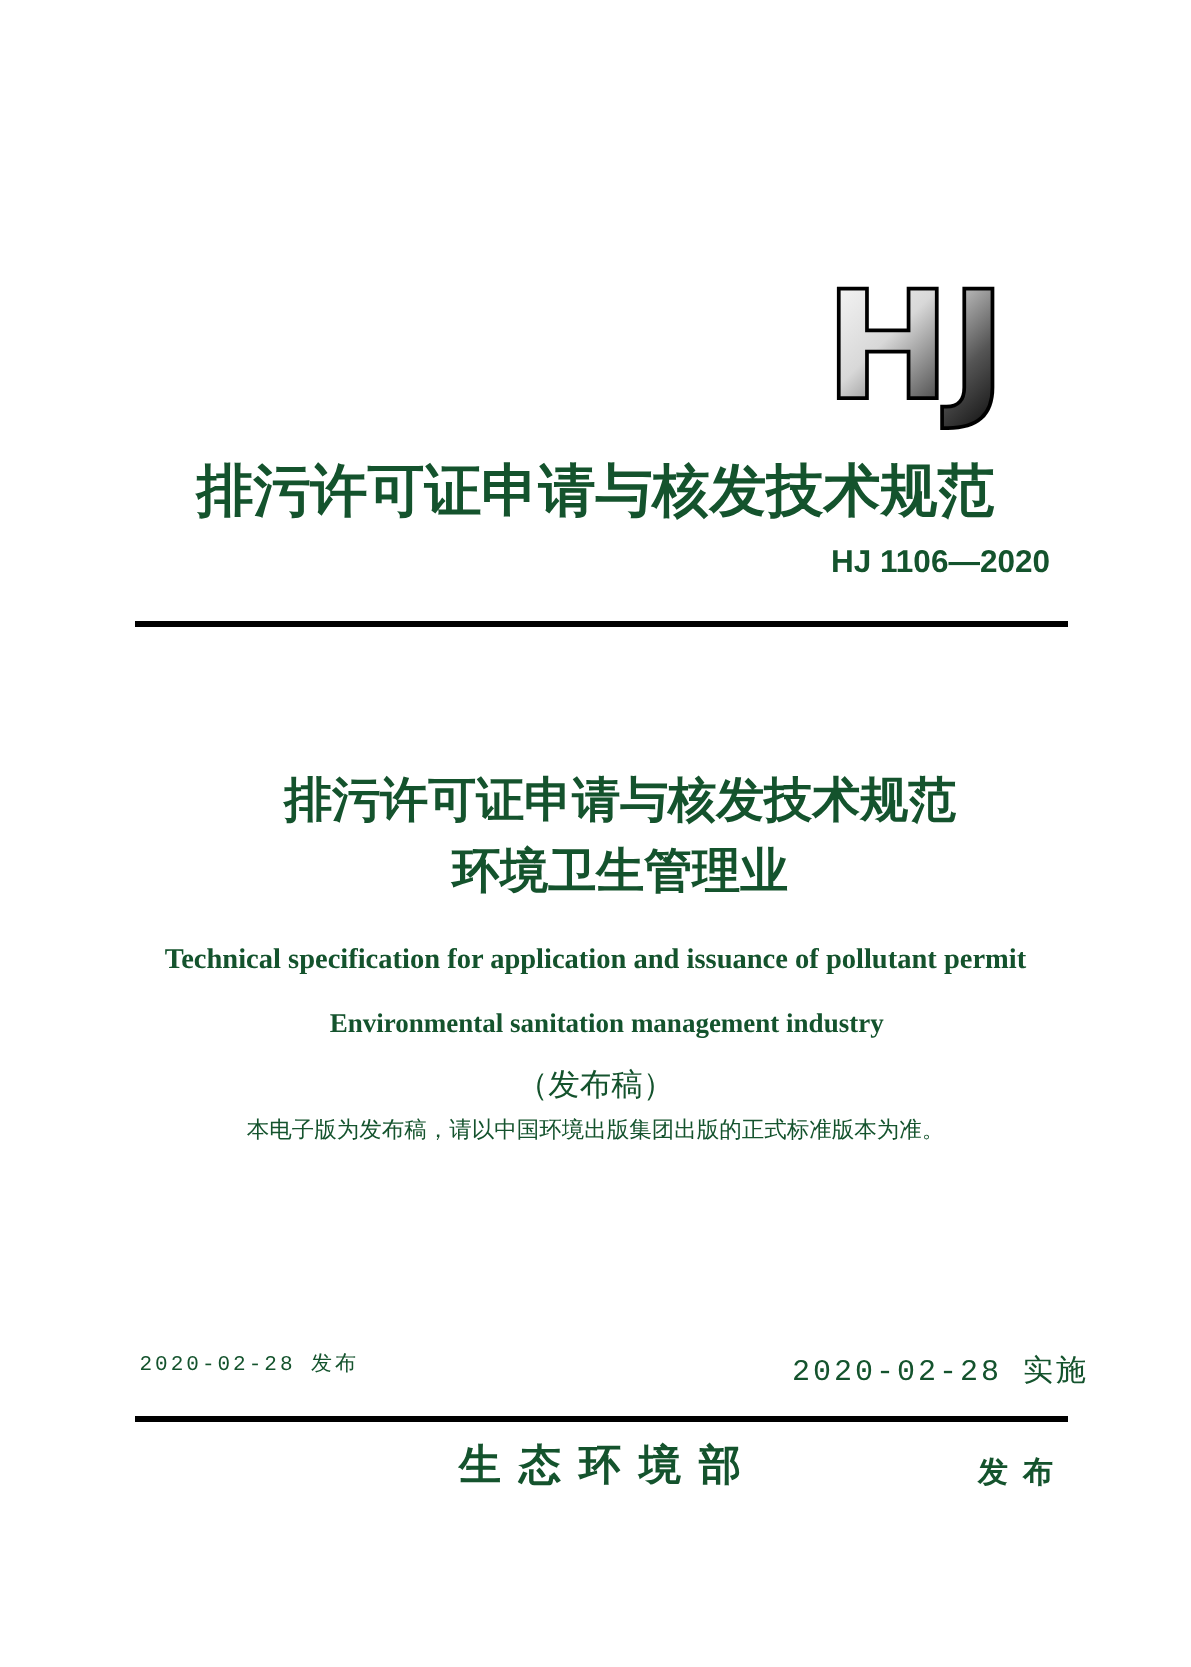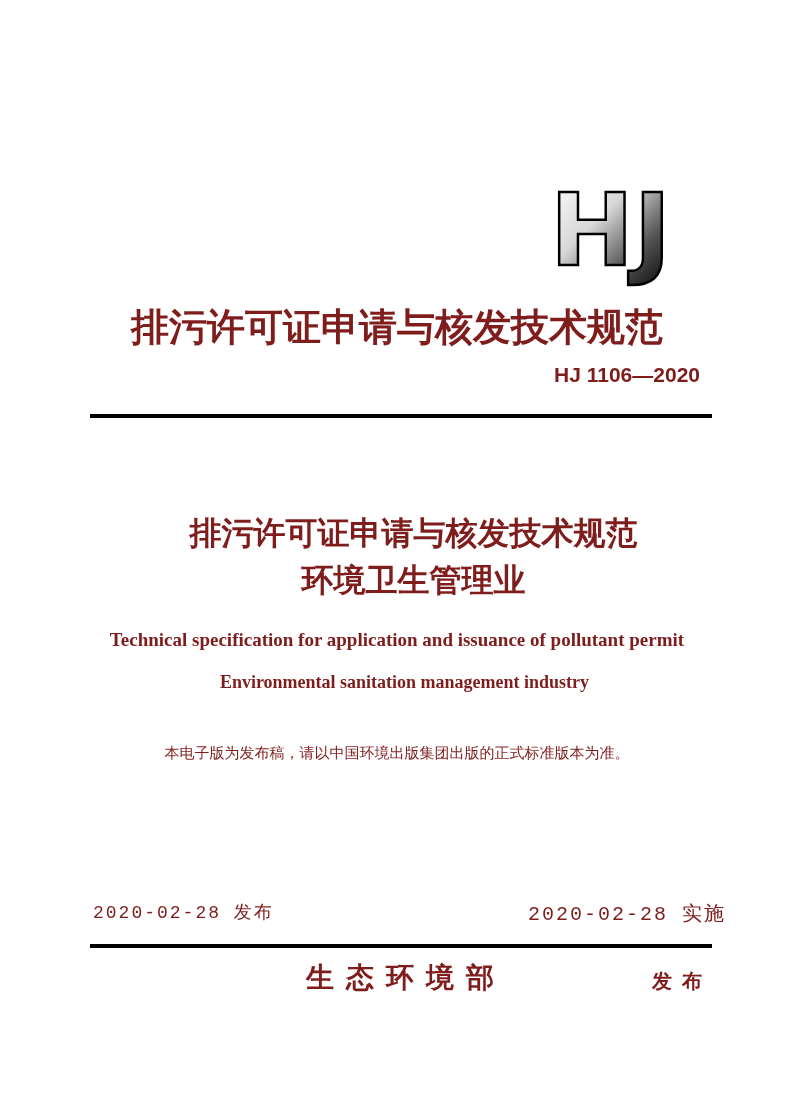--- a/index.html
+++ b/index.html
@@ -3,21 +3,21 @@
 <meta charset="utf-8">
 <style>
   * { margin: 0; padding: 0; box-sizing: border-box; }
   html, body { background: #ffffff; }
   .page {
     position: relative;
     width: 794px;
     height: 1111px;
     margin: 0 auto;
     background: #ffffff;
-    color: #7f1d1d;
+    color: #14532d;
     overflow: hidden;
     font-family: "Liberation Sans", "DejaVu Sans", sans-serif;
   }
   .hj-logo {
     position: absolute;
     left: 548px;
     top: 168px;
     width: 150px;
     height: 120px;
   }
@@ -98,21 +98,21 @@
     width: 100%;
     text-align: center;
     font-family: Liberation Serif, serif;
     font-size: 15px;
   }
   .date-issue {
     position: absolute;
     top: 900px;
     left: 93px;
     font-family: "Liberation Mono", "DejaVu Sans Mono", monospace;
-    font-size: 18px;
+    font-size: 14px;
     letter-spacing: 2px;
   }
   .date-implement {
     position: absolute;
     top: 900px;
     right: 68px;
     font-family: "Liberation Mono", "DejaVu Sans Mono", monospace;
     font-size: 20px;
     letter-spacing: 2px;
   }
@@ -162,20 +162,21 @@
   <div class="rule rule-top"></div>
 
   <div class="title-cn">
     <div>排污许可证申请与核发技术规范</div>
     <div>环境卫生管理业</div>
   </div>
 
   <div class="title-en-1">Technical specification for application and issuance of pollutant permit</div>
   <div class="title-en-2">Environmental sanitation management industry</div>
 
+  <div class="draft-label">（发布稿）</div>
 
   <div class="disclaimer">本电子版为发布稿，请以中国环境出版集团出版的正式标准版本为准。</div>
 
   <div class="date-issue">2020-02-28 发布</div>
   <div class="date-implement">2020-02-28 实施</div>
 
   <div class="rule rule-bottom"></div>
 
   <div class="ministry">生态环境部</div>
   <div class="issue-label">发布</div>

